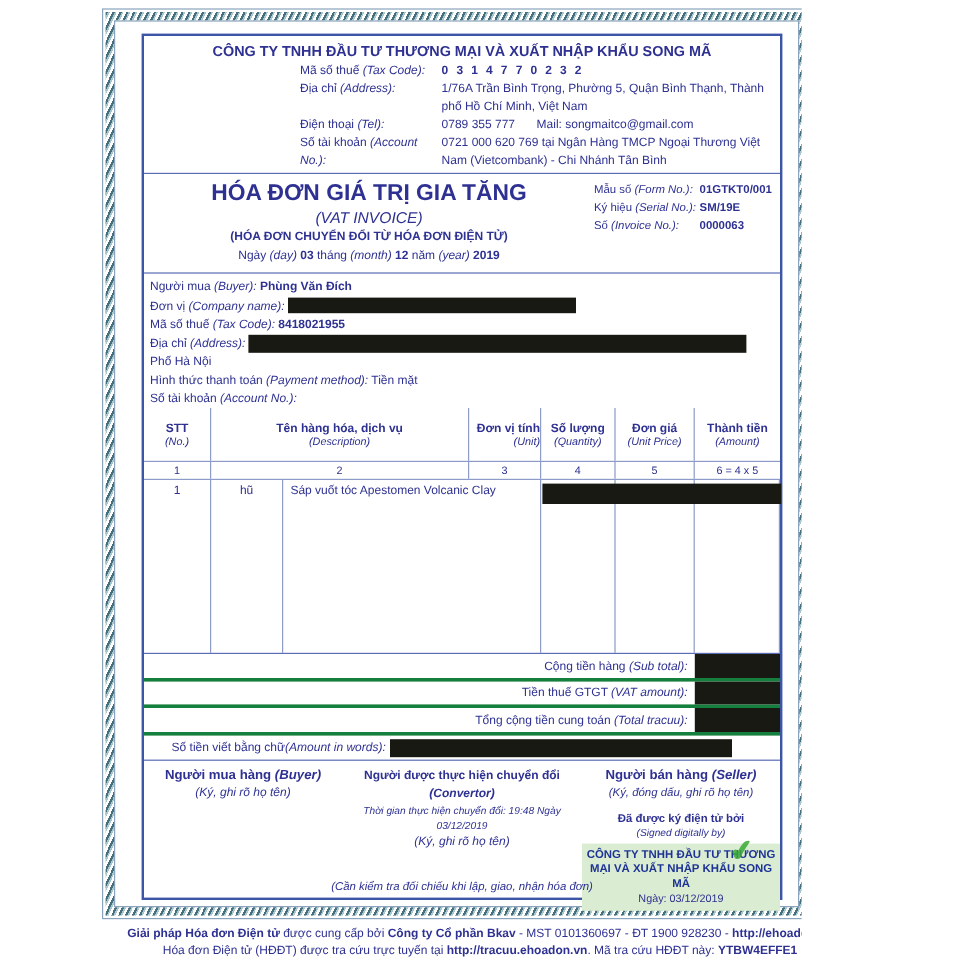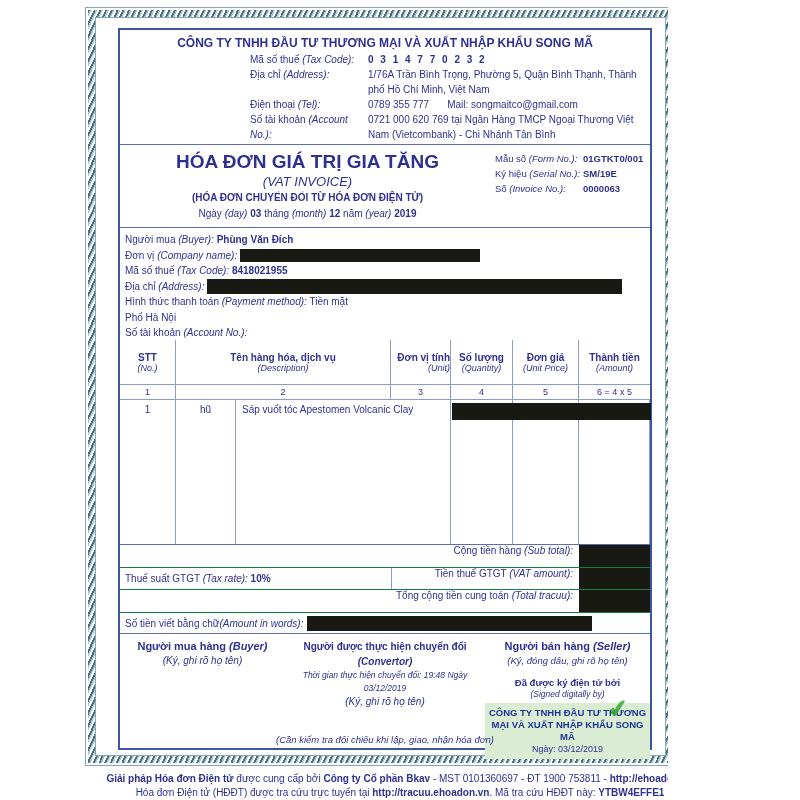--- a/index.html
+++ b/index.html
@@ -56,29 +56,29 @@
   .thead .vi { font-weight:bold; }
   .thead .en { font-style:italic; font-size:9px; }
   .tnum { height:15px; border-bottom:1px solid #8c9bc7; font-size:9px; }
   .tnum .tcell { line-height:14px; }
   .tbody { flex:1; position:relative; }
   .tbody .tcell { height:100%; padding-top:4px; }
   .tbody .desc { text-align:left; padding-left:6px; }
   .item-redact { position:absolute; left:332px; right:-1px; top:3px; height:17px; background:#191913; }
 
   
-  .trow2 { display:flex; border-bottom:1px solid #15803d; }
+  .trow2 { display:flex; border-bottom:3px solid #15803d; align-items:center; }
   .rowA,.rowC { height:23px; }
   .rowB { height:22px; }
   .lbl-right { text-align:right; padding-right:6px; }
   .amt { flex:0 0 71px; height:100%; background:#191913; }
   .rA-l { flex:1; }
   .rB-1 { flex:0 0 272px; border-right:1px solid #8c9bc7; height:100%; display:flex; align-items:center; padding-left:5px; }
   .rB-2 { flex:1; text-align:right; padding-right:6px; }
-  .words-row { height:21px; border-bottom:1px solid #5a6db5; display:flex; align-items:center; padding-left:5px; }
+  .words-row { height:21px; border-bottom:1px solid #5a6db5; display:flex; align-items:center; padding-left:23px; }
   .words-redact { width:285px; height:15px; margin-left:4px; }
 
   
   .sign-area { position:relative; height:115px; display:flex; padding-top:5px; }
   .sg { text-align:center; }
   .sg1 { flex:0 0 165px; }
   .sg2 { flex:0 0 200px; }
   .sg3 { flex:0 0 165px; position:relative; }
   .sg-title { font-weight:bold; font-size:11px; line-height:15px; }
   .sg-title .ital { font-weight:bold; }
@@ -177,26 +177,26 @@
       <div>
         <span>Mã số thuế</span>
         <span class="ital">(Tax Code):</span>
         <span class="bold">8418021955</span>
       </div>
       <div>
         <span>Địa chỉ</span>
         <span class="ital">(Address):</span>
         <span class="redact" style="width:415px;height:15px;"></span>
       </div>
+      <div>Phố Hà Nội</div>
       <div>
         <span>Hình thức thanh toán</span>
         <span class="ital">(Payment method):</span>
         <span>Tiền mặt</span>
       </div>
-      <div>Phố Hà Nội</div>
       <div>
         <span>Số tài khoản</span>
         <span class="ital">(Account No.):</span>
       </div>
     </div>
 
     <div class="items">
       <div class="trow thead">
         <div class="tcell c0">
             <span class="vi">STT</span>
@@ -243,25 +243,20 @@
     </div>
 
     <div class="trow2 rowA">
       <div class="rA-l lbl-right">
         <span>Cộng tiền hàng</span>
         <span class="ital">(Sub total):</span>
       </div>
       <div class="amt"></div>
     </div>
     <div class="trow2 rowB">
-      <div class="rB-1">
-        <span><span>Thuế suất GTGT</span>
-        <span class="ital">(Tax rate):</span>
-        <span class="bold">10%</span></span>
-      </div>
       <div class="rB-2">
         <span>Tiền thuế GTGT</span>
         <span class="ital">(VAT amount):</span>
       </div>
       <div class="amt"></div>
     </div>
     <div class="trow2 rowC">
       <div class="rA-l lbl-right">
         <span>Tổng cộng tiền cung toán</span>
         <span class="ital">(Total tracuu):</span>
@@ -304,20 +299,20 @@
           <div class="stamp-date">Ngày: 03/12/2019</div>
         </div>
       </div>
     </div>
 
     <div class="bottom-note">(Cần kiểm tra đối chiếu khi lập, giao, nhận hóa đơn)</div>
   </div>
 
   <div class="footer">
     <div>
-      <span class="bold">Giải pháp Hóa đơn Điện tử</span><span> được cung cấp bởi </span><span class="bold">Công ty Cổ phần Bkav</span><span> - MST 0101360697 - ĐT 1900 753811 - </span><span class="bold">http://ehoadon.vn</span>
+      <span class="bold">Giải pháp Hóa đơn Điện tử</span><span> được cung cấp bởi </span><span class="bold">Công ty Cổ phần Bkav</span><span> - MST 0101360697 - ĐT 1900 928230 - </span><span class="bold">http://ehoadon.vn</span>
     </div>
     <div>
       <span>Hóa đơn Điện tử (HĐĐT) được tra cứu trực tuyến tại </span><span class="bold">http://tracuu.ehoadon.vn</span><span>. Mã tra cứu HĐĐT này: </span><span class="bold">YTBW4EFFE1</span>
     </div>
   </div>
 
 </div>
 
 </body></html>

